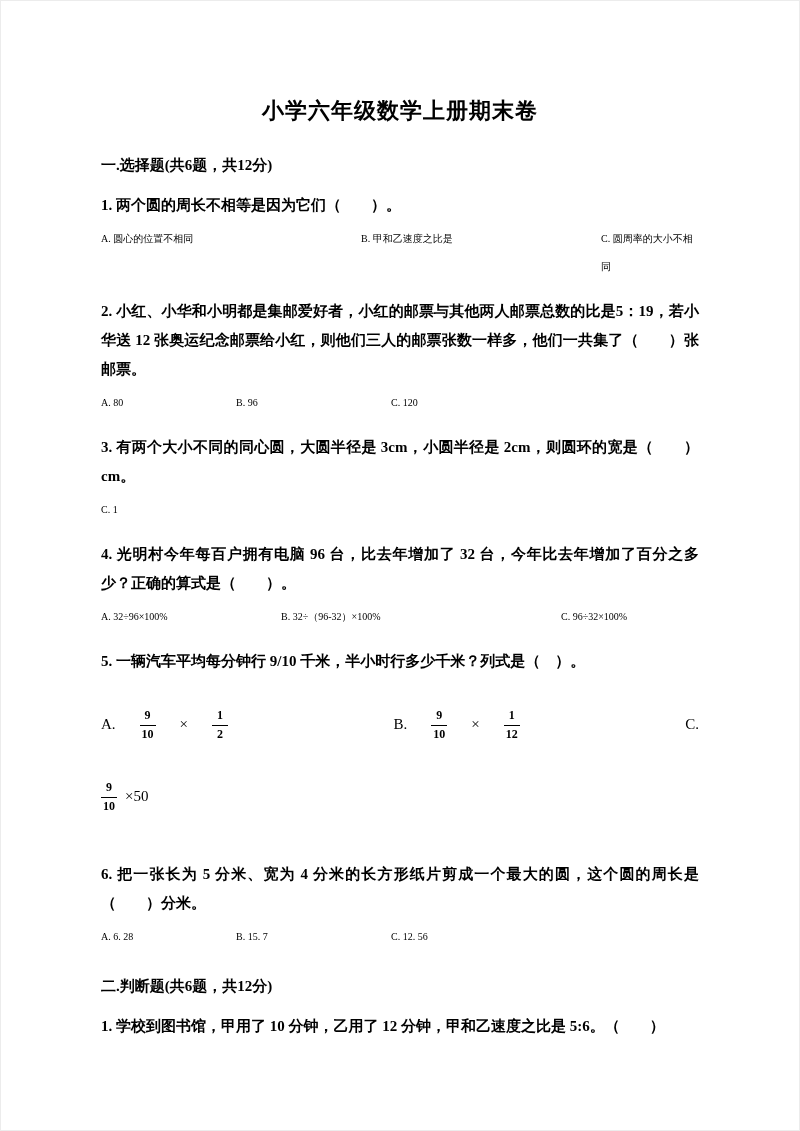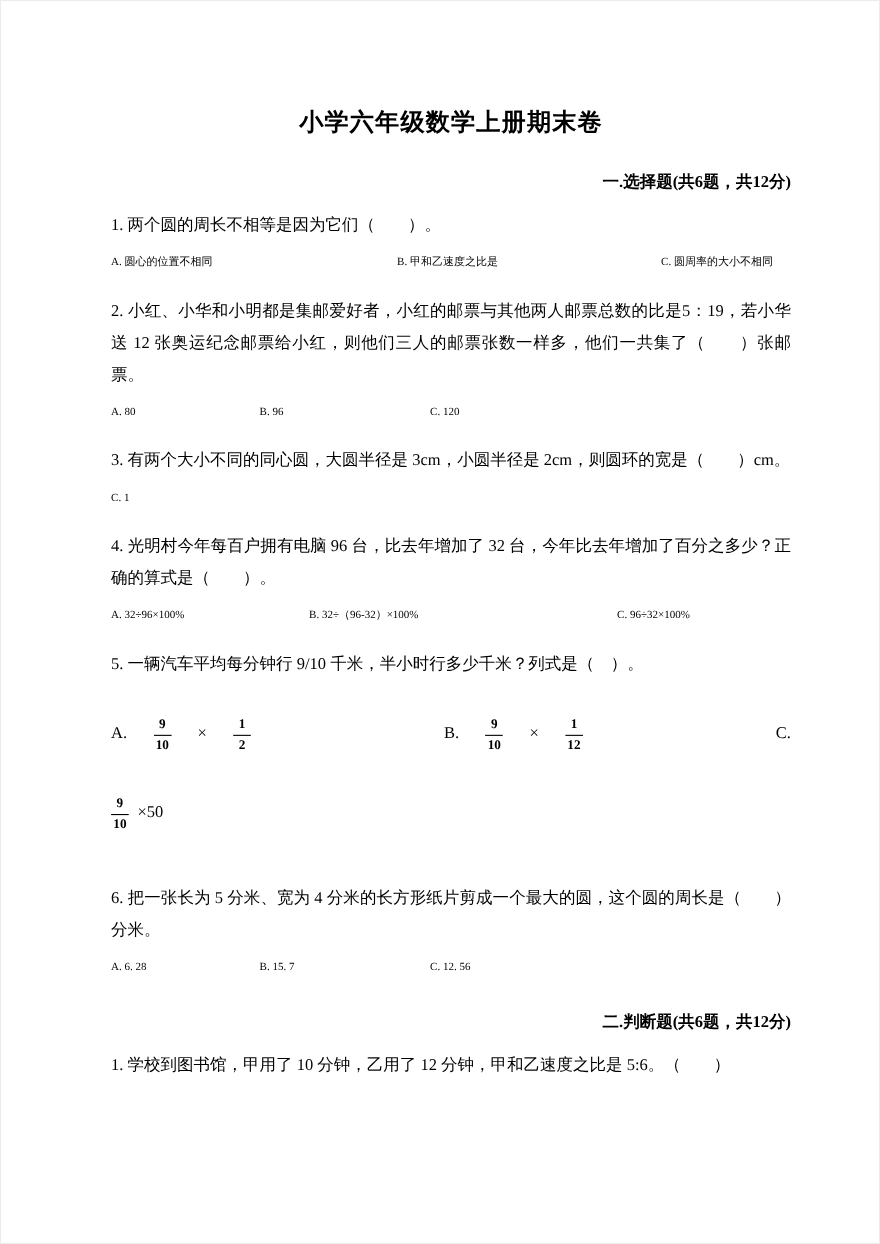--- a/index.html
+++ b/index.html
@@ -5,43 +5,43 @@
   * { margin: 0; padding: 0; box-sizing: border-box; }
   html, body { background: #ffffff; }
   body {
     width: 800px;
     font-family: "Liberation Serif", "DejaVu Serif", serif;
     color: #000000;
   }
   .page {
     width: 800px;
     height: 1131px;
-    padding: 95px 80px 40px 100px;
+    padding: 95px 100px 40px 100px;
     background: #ffffff;
     border: 1px solid #ececec;
     overflow: hidden;
   }
   .title {
     text-align: center;
     font-size: 22px;
     font-weight: bold;
     letter-spacing: 1px;
     margin-bottom: 30px;
   }
   .section-heading {
     font-weight: bold;
     font-size: 15px;
     margin-top: 26px;
-    text-align: right;
   }
   .question-text {
     font-size: 15px;
     line-height: 29px;
     margin-top: 16px;
     text-align: justify;
+    font-weight: bold;
   }
   .options-row {
     display: grid;
     font-size: 10px;
     line-height: 28px;
     margin-top: 5px;
   }
   .opts-narrow  { grid-template-columns: 135px 155px 1fr; }
   .opts-formula { grid-template-columns: 180px 280px 1fr; }
   .opts-spread  { grid-template-columns: 260px 240px 1fr; }

